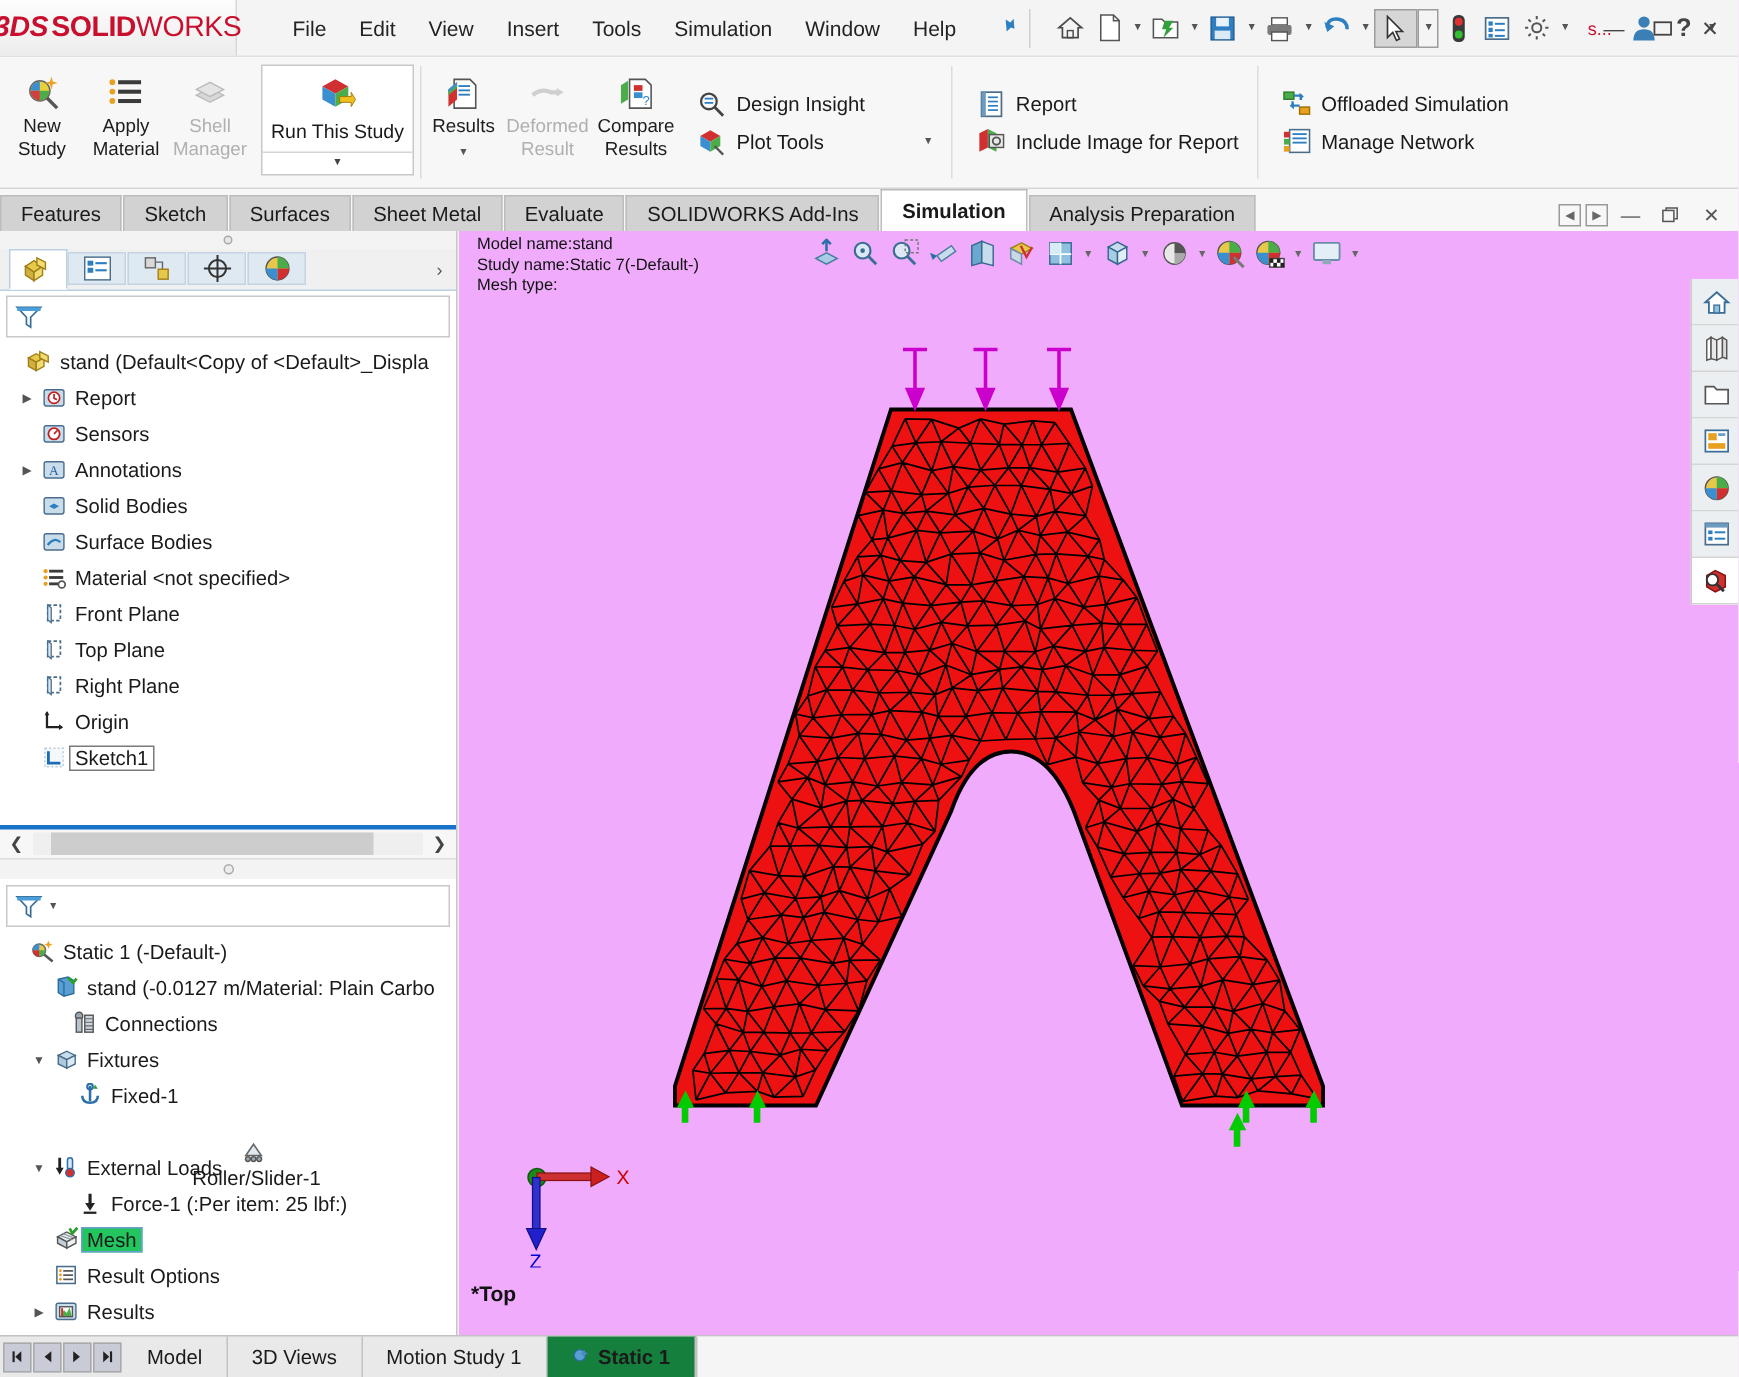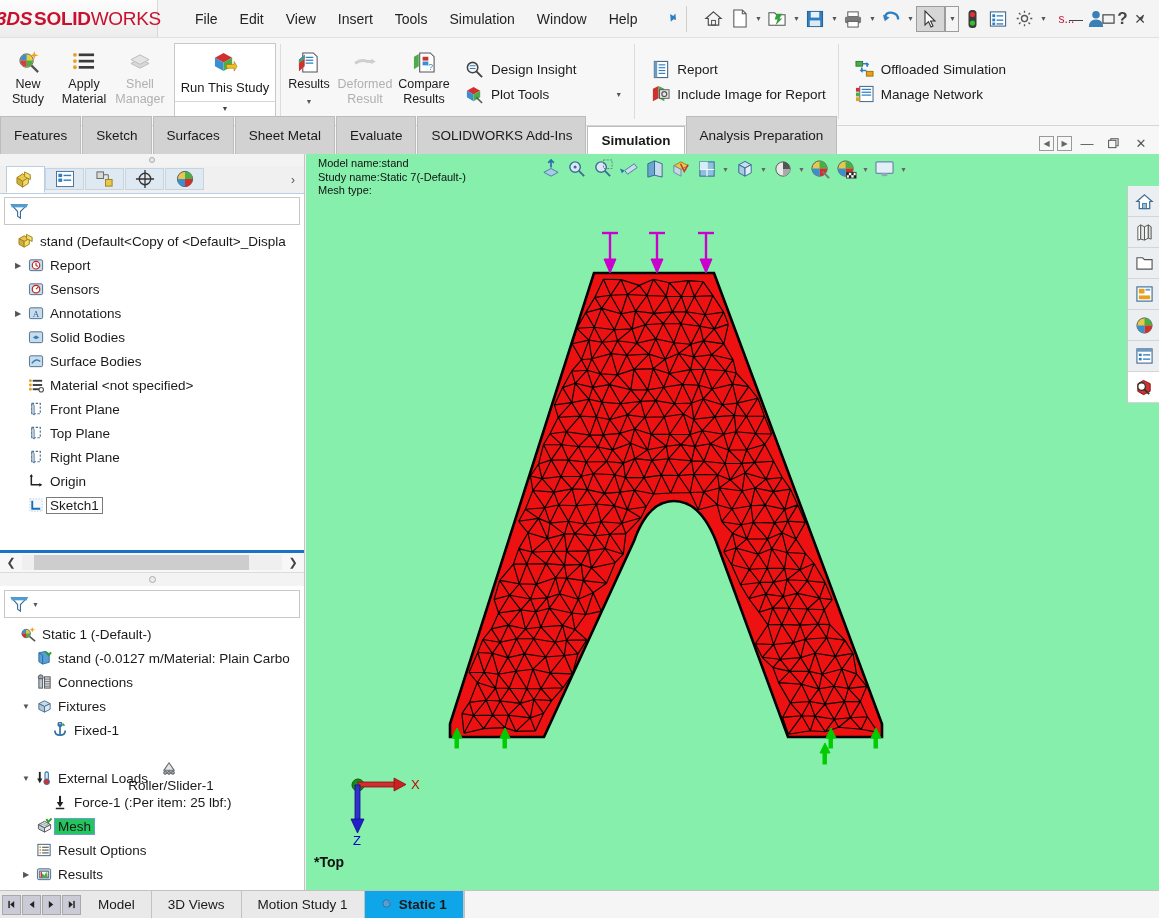--- a/index.html
+++ b/index.html
@@ -80,21 +80,21 @@
   .rlitem { display: flex; align-items: center; gap: 7px; padding: 3px 4px; font-size: 13.5px; }
   .rlitem .ico { width: 19px; height: 19px; display: flex; align-items: center; justify-content: center; }
   .rl-caret { display:flex; align-items:center; font-size:7px; color:#555; padding-left:5px; }
 
   
   .cmdtabs {
     position: absolute; top: 126px; left: 0; width: 1159px; height: 28px;
     background: #f7f7f7; display: flex; align-items: flex-end;
   }
   .ctab {
-    height: 38px; padding: 0 13px; display: flex; align-items: center;
+    height: 24px; padding: 0 13px; display: flex; align-items: center;
     background: #d2d2d2; border: 1px solid #bcbcbc; border-bottom: none;
     margin-right: 1px; font-size: 13.5px; color: #1a1a1a; cursor: default;
   }
   .ctab.active { background: #ffffff; font-weight: bold; border-color: #bcbcbc; height: 28px; }
   .ctab-right { margin-left: auto; display: flex; align-items: center; gap: 3px; padding-right: 6px; }
   .sq { width: 15px; height: 15px; border: 1px solid #9a9a9a; display:flex;
         align-items:center; justify-content:center; font-size: 8px; color: #666; }
   .mini { width: 24px; height: 22px; display:flex; align-items:center;
           justify-content:center; color:#555; font-size:13px;}
 
@@ -132,21 +132,21 @@
   .hs-arrow { width:22px; text-align:center; color:#444; font-size:11px; }
   .hs-track { flex:1; height:15px; background:#efefef; position:relative; }
   .hs-thumb { position:absolute; left:12px; top:0; width:215px; height:15px; background:#cdcdcd;}
   .splitter { height: 14px; background:#f3f3f3; display:flex;align-items:center;justify-content:center;
               border-top:1px solid #dcdcdc; }
   .splitter .dot { width:7px;height:7px;border-radius:50%;border:1px solid #aaa;background:#ececec;}
 
   
   .graphics {
     position: absolute; top: 154px; left: 306px; right: 0; bottom: 28px;
-    background: #86efac; overflow: hidden;
+    background: #f0abfc; overflow: hidden;
   }
   .gtoolbar { position:absolute; top:2px; left:232px; display:flex; align-items:center; gap:1px;}
   .gtb { width:25px;height:26px; display:flex;align-items:center;justify-content:center;}
   .gcaret { width:11px;height:26px;display:flex;align-items:center;justify-content:center;
             font-size:7px;color:#666;}
   .model-info { position:absolute; top:3px; left:12px; font-size:11px; line-height:13.5px;
                 color:#111; font-family:"Liberation Sans", sans-serif; white-space:nowrap;}
   .triad { position:absolute; left:38px; bottom:42px; }
   .viewlabel { position:absolute; left:8px; bottom:20px; font-size:14px; font-weight:bold; color:#111; }
   .rightbar {
@@ -163,21 +163,21 @@
     position:absolute; left:0; bottom:0; width:1159px; height:28px;
     background:#e9e9e9; border-top:1px solid #c2c2c2;
     display:flex; align-items:stretch;
   }
   .navbtns { display:flex; align-items:center; padding-left:2px; }
   .navb { width:19px;height:20px; border:1px solid #a9a9a9; background:#c9cbd6;
           display:flex;align-items:center;justify-content:center; font-size:8px; color:#222;
           margin-right:1px; }
   .btab { padding:0 16px; display:flex;align-items:center; font-size:13.5px;
           border-right:1px solid #c2c2c2; color:#1a1a1a; }
-  .btab.active { background:#0ea5e9; font-weight:bold; }
+  .btab.active { background:#15803d; font-weight:bold; }
   .btab .ico { margin-right:5px; }
   .bfill { flex:1; background:#f5f5f5; border-left:1px solid #c2c2c2; }
 </style>
 </head>
 <body>
 
 <div id="app">
 
   <div class="menubar">
     <div class="logo-wrap">
@@ -719,21 +719,21 @@
             <span class="texp"></span>
             <span class="ticon">
               <svg width="17" height="16" viewBox="0 0 18 17">
                 <path d="M3 3 L10 1.5 L14 4 L14 13 L7 15 L3 12.5 Z" fill="#5a9fd4" stroke="#2a6d9f"></path>
                 <path d="M3 3 L7 5.5 L7 15" fill="none" stroke="#2a6d9f"></path>
                 <path d="M10 2 L13.5 5.5 L16 2.5" fill="none" stroke="#2aa02a" stroke-width="2"></path>
               </svg>
             </span>
             <span class="tlabel">stand (-0.0127 m/Material: Plain Carbo</span>
           </div>
-          <div class="tnode" style="padding-left: 18px;">
+          <div class="tnode" style="padding-left: 18px; margin-left: 12px;">
             <span class="texp"></span>
             <span class="ticon">
               <svg width="17" height="16" viewBox="0 0 18 17">
                 <circle cx="5" cy="3.5" r="2.6" fill="#9aa8b4" stroke="#555"></circle>
                 <rect x="3" y="5" width="4" height="10" fill="#b8c4cf" stroke="#555"></rect>
                 <rect x="9" y="3" width="6" height="12" fill="#cdd6de" stroke="#555"></rect>
                 <path d="M9 5.5 H15 M9 8 H15 M9 10.5 H15 M9 13 H15" stroke="#666" stroke-width="0.8"></path>
               </svg>
             </span>
             <span class="tlabel">Connections</span>

